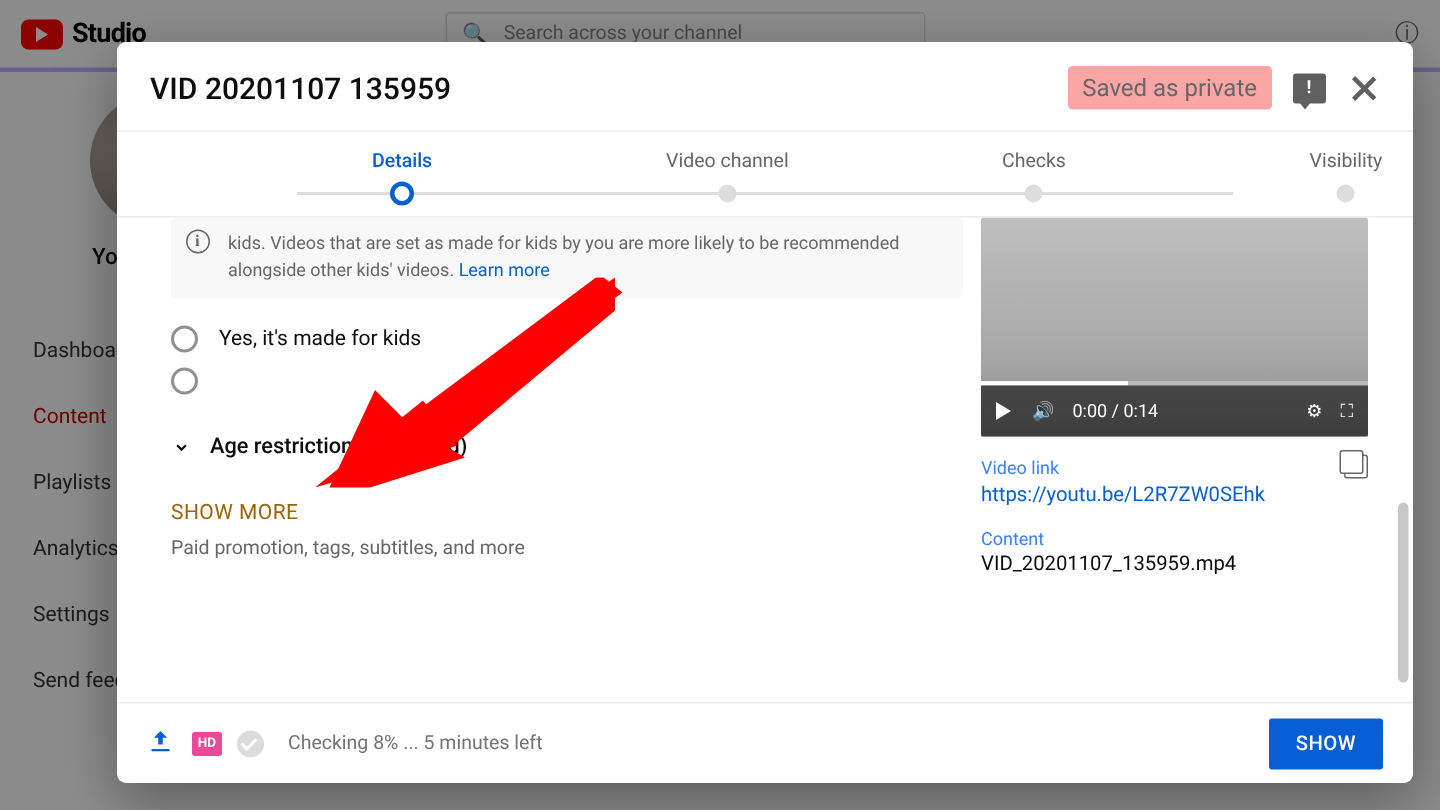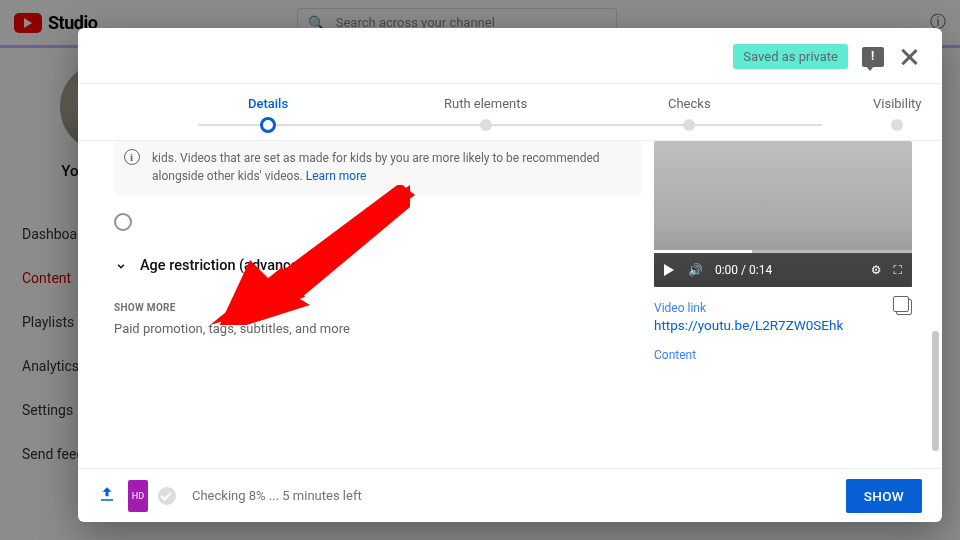--- a/index.html
+++ b/index.html
@@ -20,21 +20,21 @@
   .ch-sub { text-align: center; font-size: 12px; color: #777; margin-bottom: 18px; }
   .nav-item { height: 44px; display: flex; align-items: center; padding-left: 22px; font-size: 14px; color: #333; }
   .nav-item.active { color: #cc0000; }
   .bg .scrim { position: absolute; inset: 0; background: rgba(0,0,0,0.45); }
 
   
   .dialog { position: absolute; left: 78px; top: 28px; right: 18px; bottom: 18px; background: #fff; border-radius: 6px; box-shadow: 0 12px 40px rgba(0,0,0,0.35); display: flex; flex-direction: column; }
   .dlg-head { display: flex; align-items: center; padding: 16px 22px 14px; }
   .dlg-title { font-size: 20px; font-weight: 500; color: #0d0d0d; }
   .dlg-head .sp { flex: 1; }
-  .saved-pill { background: #5eead4; color: #666; font-size: 13px; padding: 5px 10px; border-radius: 3px; margin-right: 14px; }
+  .saved-pill { background: #fca5a5; color: #666; font-size: 16px; padding: 5px 10px; border-radius: 3px; margin-right: 14px; }
   .feedback-ic { width: 22px; height: 20px; background: #606060; border-radius: 2px; position: relative; margin-right: 14px; }
   .feedback-ic::before { content: "!"; color: #fff; font-size: 12px; font-weight: 700; position: absolute; left: 9px; top: 2px; }
   .feedback-ic::after { content: ""; position: absolute; left: 4px; bottom: -4px; border-top: 5px solid #606060; border-left: 4px solid transparent; border-right: 4px solid transparent; }
   .close-x { width: 22px; height: 22px; position: relative; cursor: pointer; }
   .close-x::before, .close-x::after { content: ""; position: absolute; left: 10px; top: 1px; width: 2.5px; height: 20px; background: #606060; }
   .close-x::before { transform: rotate(45deg); }
   .close-x::after { transform: rotate(-45deg); }
 
   .stepper { position: relative; height: 58px; border-top: 1px solid #eee; border-bottom: 1px solid #eee; }
   .step-line { position: absolute; left: 120px; right: 120px; top: 40px; height: 2px; background: #ddd; }
@@ -57,21 +57,21 @@
   .learn { color: #065fd4; }
 
   .radio-row { display: flex; align-items: center; margin-top: 18px; font-size: 14px; color: #0d0d0d; cursor: pointer; }
   .radio-row + .radio-row { margin-top: 10px; }
   .radio-o { width: 18px; height: 18px; border: 2px solid #909090; border-radius: 50%; margin-right: 14px; }
 
   .age-row { margin-top: 26px; display: flex; align-items: center; font-size: 14.5px; font-weight: 500; color: #0d0d0d; }
   .chev { margin-right: 12px; display: inline-block; transform: rotate(0deg); }
   .chev svg { display: block; }
 
-  .show-more { margin-top: 28px; color: #737373; font-size: 10px; font-weight: 700; letter-spacing: 0.3px; cursor: pointer; }
+  .show-more { margin-top: 28px; color: #a16207; font-size: 14px; font-weight: 400; letter-spacing: 0.3px; cursor: pointer; }
   .more-desc { margin-top: 8px; font-size: 13px; color: #666; }
 
   .vid-prev { width: 258px; height: 146px; background: linear-gradient(#bfbfbf,#a9a9a9 60%, #8a8a8a); position: relative; border-radius: 2px; }
   .vid-ctrl { position: absolute; left: 0; right: 0; bottom: 0; height: 34px; background: rgba(0,0,0,0.55); display: flex; align-items: center; padding: 0 10px; color: #fff; font-size: 12px; }
   .prog { position: absolute; left: 0; right: 0; bottom: 34px; height: 3px; background: rgba(255,255,255,0.3); }
   .prog-fill { height: 100%; width: 38%; background: #fff; }
   .play-tri { width: 0; height: 0; border-left: 10px solid #fff; border-top: 6px solid transparent; border-bottom: 6px solid transparent; margin-right: 14px; }
   .vol-ic { margin-right: 12px; }
   .vid-ctrl .sp { flex: 1; }
   .gear-ic, .full-ic { margin-left: 12px; }
@@ -79,21 +79,21 @@
   .meta-lbl { font-size: 12px; color: #3b82f6; margin-top: 14px; }
   .vid-link { font-size: 13.5px; color: #065fd4; margin-top: 2px; }
   .copy-ic { float: right; width: 16px; height: 16px; border: 1.6px solid #666; border-radius: 2px; position: relative; margin-top: -16px; }
   .copy-ic::after { content: ""; position: absolute; left: -4px; top: -4px; width: 14px; height: 14px; border: 1.6px solid #666; border-radius: 2px; background: #fff; }
   .filename { font-size: 13.5px; color: #0d0d0d; margin-top: 2px; }
 
   .scrollbar-fake { position: absolute; right: 3px; top: 190px; width: 7px; height: 120px; background: #c7c7c7; border-radius: 4px; }
 
   .dlg-foot { height: 54px; border-top: 1px solid #eee; display: flex; align-items: center; padding: 0 20px; }
   .up-ic { color: #065fd4; margin-right: 12px; }
-  .hd-badge { width: 20px; height: 32px; background: #a21caf; color: #fff; font-size: 9px; font-weight: 400; border-radius: 2px; display: flex; align-items: center; justify-content: center; margin-right: 10px; }
+  .hd-badge { width: 20px; height: 16px; background: #ec4899; color: #fff; font-size: 9px; font-weight: 700; border-radius: 2px; display: flex; align-items: center; justify-content: center; margin-right: 10px; }
   .check-circ { width: 18px; height: 18px; border-radius: 50%; background: #dcdcdc; position: relative; margin-right: 16px; }
   .check-circ::after { content: ""; position: absolute; left: 5px; top: 3px; width: 4px; height: 8px; border-right: 2px solid #fff; border-bottom: 2px solid #fff; transform: rotate(45deg); }
   .proc-text { font-size: 13px; color: #737373; }
   .next-btn { margin-left: auto; background: #065fd4; color: #fff; font-size: 13.5px; font-weight: 500; padding: 9px 18px; border-radius: 2px; cursor: pointer; letter-spacing: 0.3px; }
 
   
   .arrow-ov { position: absolute; left: 210px; top: 185px; width: 210px; height: 140px; pointer-events: none; }
 </style>
 </head>
 <body>
@@ -119,34 +119,35 @@
     <div class="nav-item">Playlists</div>
     <div class="nav-item">Analytics</div>
     <div class="nav-item">Settings</div>
     <div class="nav-item">Send feedback</div>
   </div>
   <div class="scrim"></div>
 </div>
 
 <div class="dialog">
   <div class="dlg-head">
+    <div class="dlg-title">VID 20201107 135959</div>
     <div class="sp"></div>
     <div class="saved-pill">Saved as private</div>
     <div class="feedback-ic"></div>
     <div class="close-x"></div>
   </div>
 
   <div class="stepper">
     <div class="step-line"></div>
     <div class="step active" style="left:170px">
       <span class="lbl">Details</span>
         <div class="dot"></div>
     </div>
     <div class="step" style="left:366px">
-      <span class="lbl">Ruth elements</span>
+      <span class="lbl">Video channel</span>
         <div class="dot"></div>
     </div>
     <div class="step" style="left:590px">
       <span class="lbl">Checks</span>
         <div class="dot"></div>
     </div>
     <div class="step" style="left:795px">
       <span class="lbl">Visibility</span>
         <div class="dot"></div>
     </div>
@@ -155,20 +156,24 @@
   <div class="dlg-body">
     <div class="body-scroll">
       <div class="two-col">
         <div class="left-col">
           <div class="info-box">
             <div class="info-ic"></div>
             <span>kids. Videos that are set as made for kids by you are more likely to be recommended alongside other kids' videos.</span>
             <span class="learn">Learn more</span>
           </div>
 
+          <div class="radio-row">
+            <div class="radio-o"></div>
+            <span>Yes, it's made for kids</span>
+          </div>
           <div class="radio-row">
             <div class="radio-o"></div>
           </div>
 
           <div class="age-row">
             <span class="chev">
               <svg width="14" height="14" viewBox="0 0 24 24">
                   <path d="M7 10l5 5 5-5" fill="none" stroke="#0d0d0d" stroke-width="2.5"></path>
                 </svg>
             </span>
@@ -192,20 +197,21 @@
               <span class="gear-ic">⚙</span>
               <span class="full-ic">⛶</span>
             </div>
           </div>
           <div class="meta-lbl">Video link</div>
           <div>
             <span class="vid-link">https://youtu.be/L2R7ZW0SEhk</span>
             <div class="copy-ic"></div>
           </div>
           <div class="meta-lbl">Content</div>
+          <div class="filename">VID_20201107_135959.mp4</div>
         </div>
       </div>
     </div>
     <div class="scrollbar-fake"></div>
   </div>
 
   <div class="dlg-foot">
     <span class="up-ic">
       <svg width="18" height="18" viewBox="0 0 24 24">
           <path d="M12 3l6 6h-4v6h-4V9H6l6-6zM4 19h16v2H4z" fill="#065fd4"></path>

